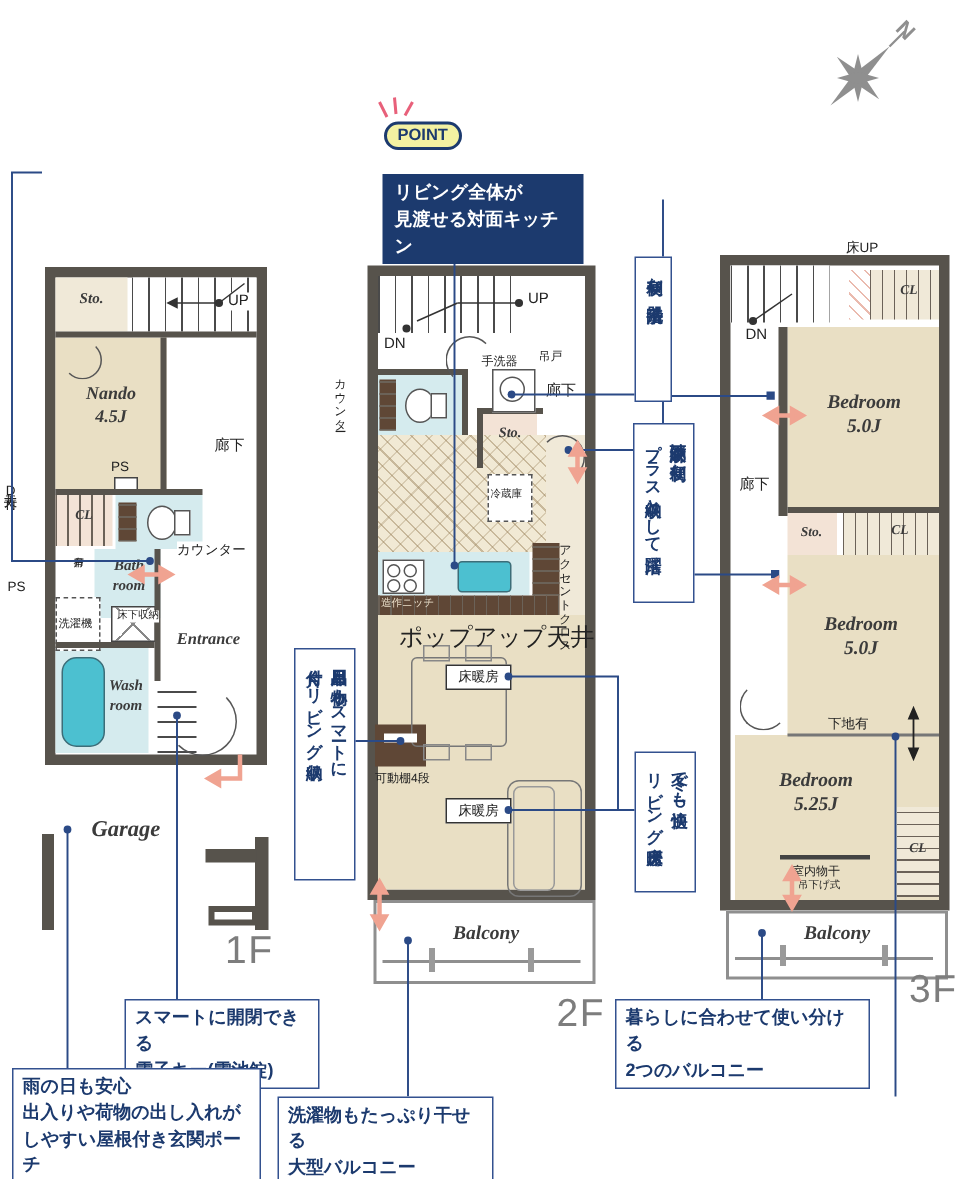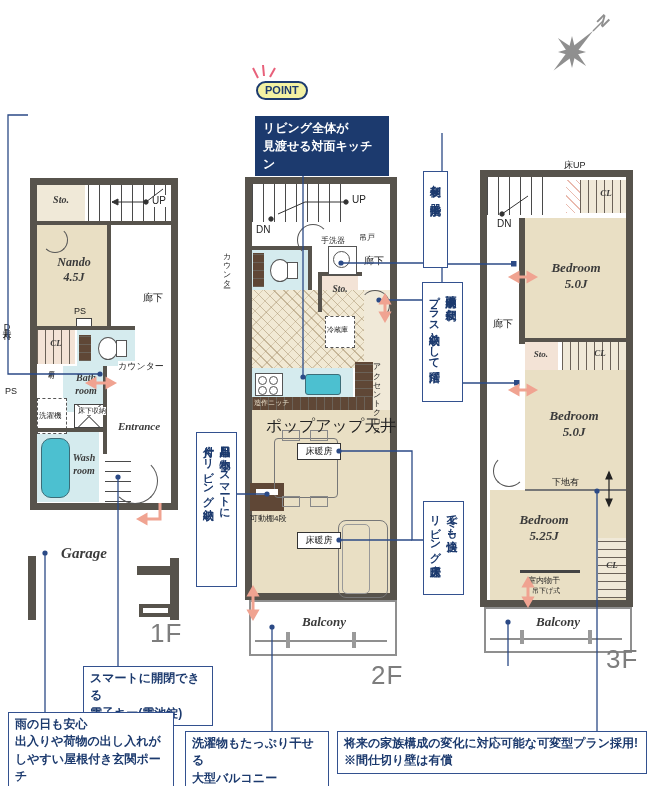--- a/index.html
+++ b/index.html
@@ -76,22 +76,22 @@
   <div class="vcallout" style="left:423px;top:501px;height:82px;">冬でも快適!
 リビング床暖房</div>
 
   <div class="callout" style="left:83px;top:666px;width:116px;">スマートに開閉できる
 電子キー(電池錠)</div>
   <div class="callout" style="left:8px;top:712px;width:152px;">雨の日も安心
 出入りや荷物の出し入れが
 しやすい屋根付き玄関ポーチ</div>
   <div class="callout" style="left:185px;top:731px;width:130px;">洗濯物もたっぷり干せる
 大型バルコニー</div>
-  <div class="callout" style="left:337px;top:731px;width:296px;">将来の家族構成の変化に対応可能な可変型プラン採用!
-※間仕切り壁は有償</div>
+  <div class="callout" style="left:410px;top:666px;width:156px;">暮らしに合わせて使い分ける
+2つのバルコニー</div>
 
   <div class="north" style="left:598px;top:12px;">N</div>
 
   <div class="wall" style="left:30px;top:178px;width:148px;height:332px;"></div>
   <div class="inner" style="left:37px;top:185px;width:134px;height:318px;"></div>
 
   <div class="room cream" style="left:37px;top:185px;width:48px;height:36px;"></div>
   <div class="room-name" style="left:44px;top:194px;width:34px;font-size:10px;">Sto.</div>
   <div class="stairs" style="left:88px;top:185px;width:83px;height:36px;"></div>
   <div class="jp" style="left:152px;top:195px;font-size:10px;background:#fff;z-index:13;">UP</div>

